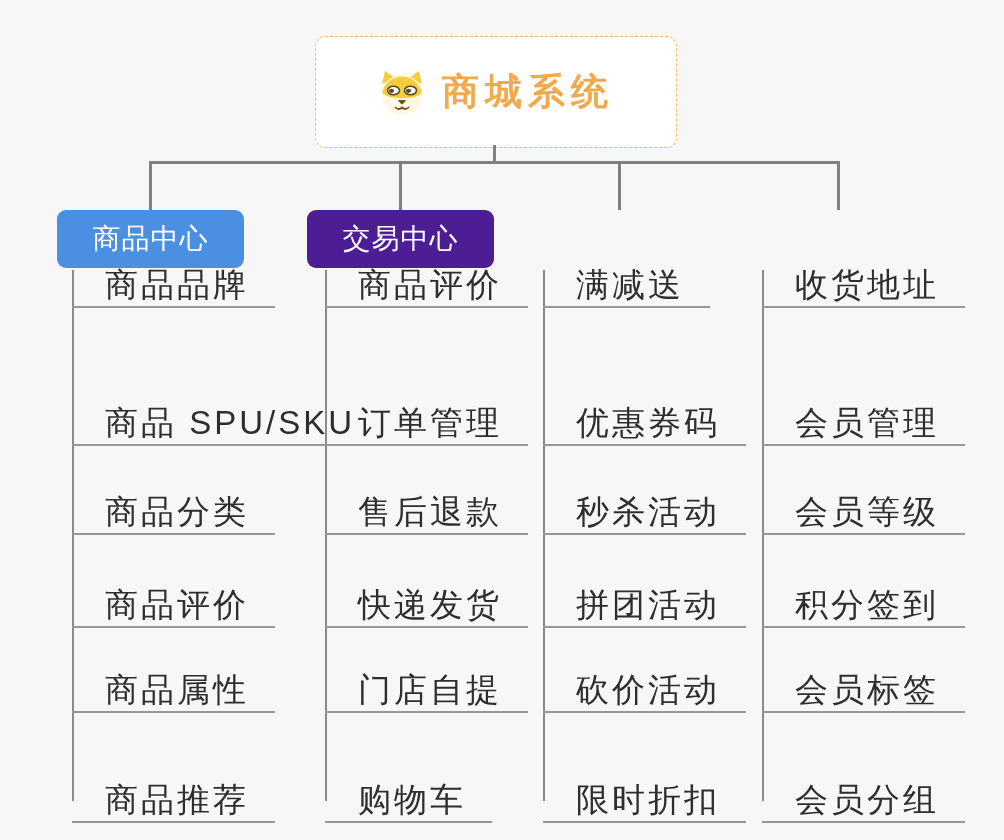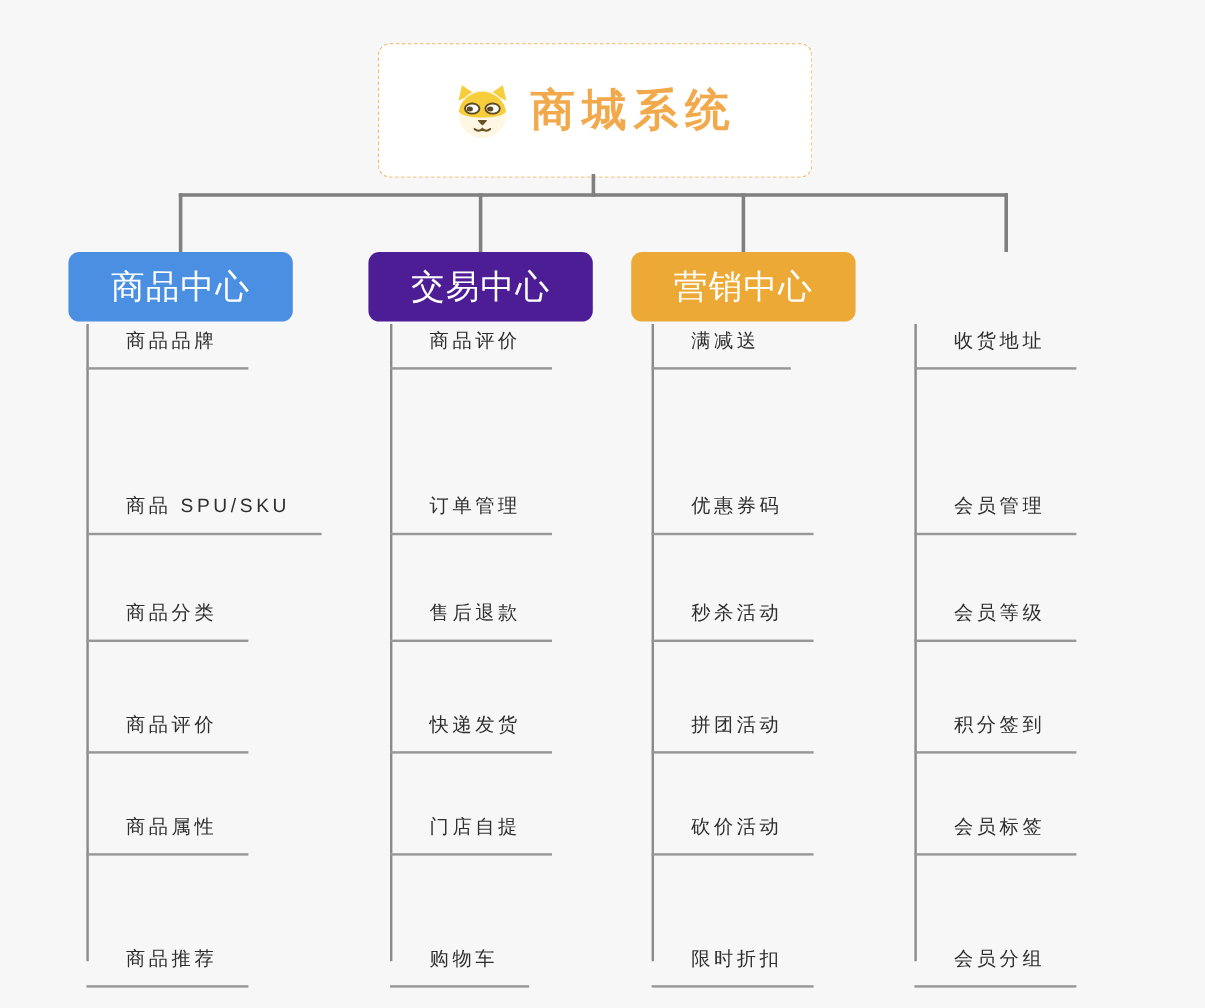--- a/index.html
+++ b/index.html
@@ -78,21 +78,21 @@
   .col-trunk {
     position: absolute;
     left: 0; top: 0;
     width: 2px; height: 531px;
     background: #8a8a8a;
   }
   .leaf {
     position: absolute;
     left: 0;
     white-space: nowrap;
-    font-size: 16px;
+    font-size: 33px;
     line-height: 30px;
     letter-spacing: 3px;
     color: #2e2e2e;
     padding: 0 26px 6px 33px;
     border-bottom: 2px solid #979797;
     cursor: default;
   }
   .leaf:nth-of-type(1) { top: 49px;  }
   .leaf:nth-of-type(2) { top: 138px; }
   .leaf:nth-of-type(3) { top: 227px; }
@@ -123,21 +123,20 @@
 
   <div class="conn v" id="root-trunk"></div>
   <div class="conn h" id="branch-hline"></div>
   <div class="conn v" id="drop-0"></div>
   <div class="conn v" id="drop-1"></div>
   <div class="conn v" id="drop-2"></div>
   <div class="conn v" id="drop-3"></div>
 
   <div class="branch-box" id="branch-box-0" style="background: rgb(74, 143, 226);">商品中心</div>
   <div class="branch-box" id="branch-box-1" style="background: #4c1d95;">交易中心</div>
-  <div class="branch-box" id="branch-box-2" style="background: rgb(236, 169, 53);">营销中心</div>
 
   <div class="leaf-col" id="leaf-col-0">
     <div class="col-trunk"></div>
     <div class="leaf">商品 SPU/SKU</div>
     <div class="leaf">商品分类</div>
     <div class="leaf">商品评价</div>
     <div class="leaf">商品属性</div>
     <div class="leaf">商品推荐</div>
     <div class="leaf">商品品牌</div>
   </div>

